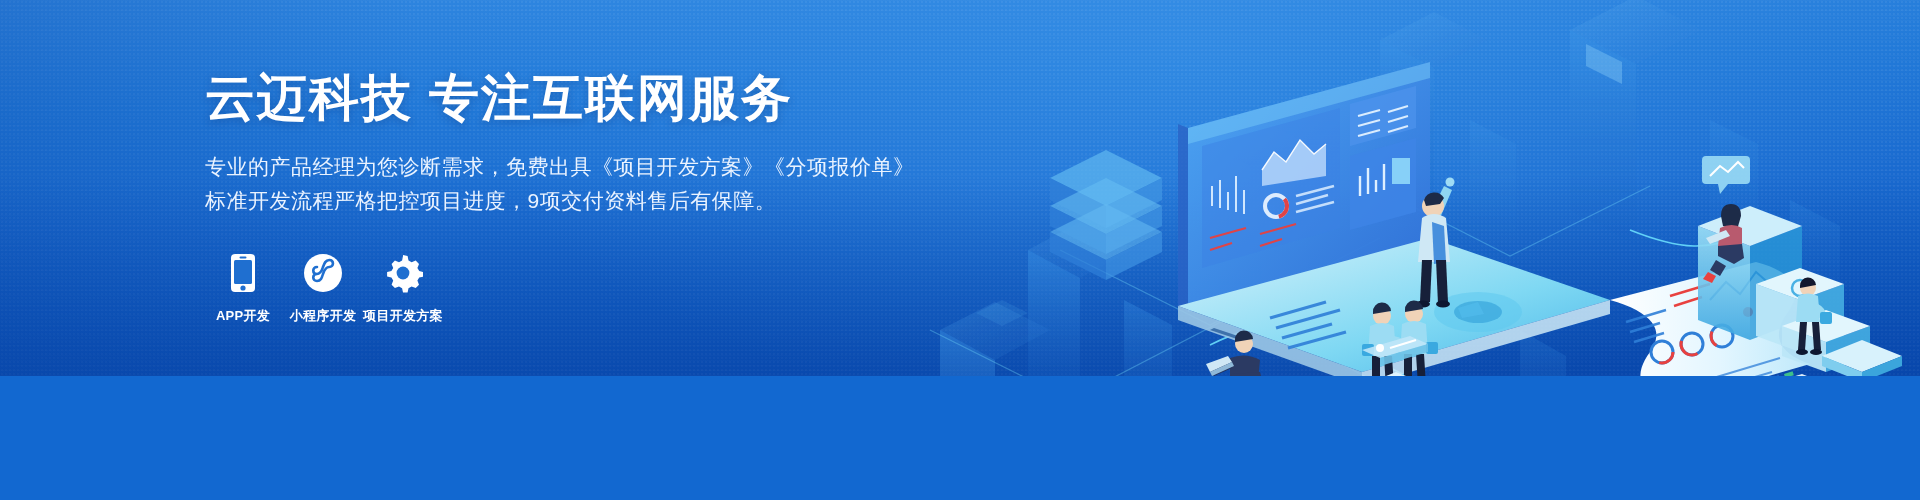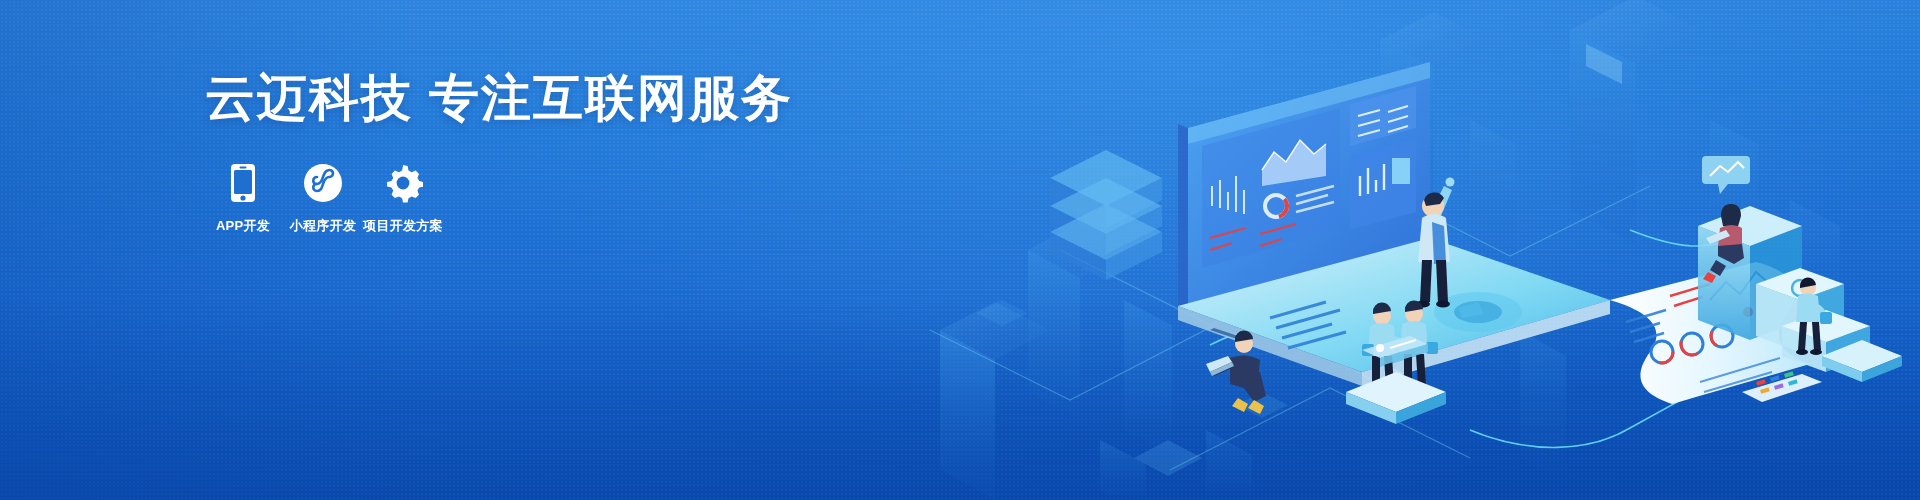--- a/index.html
+++ b/index.html
@@ -6,21 +6,21 @@
   * { margin:0; padding:0; box-sizing:border-box; }
   html,body { width:1920px; height:500px; overflow:hidden; }
   body {
     font-family:"Liberation Sans","DejaVu Sans",sans-serif;
     background:#1268d0;
   }
 
   .banner {
     position:relative;
     width:1920px;
-    height:500px;
+    height:376px;
     overflow:hidden;
     background:
       radial-gradient(ellipse 1200px 620px at 62% 12%, rgba(60,150,235,.55) 0%, rgba(60,150,235,0) 62%),
       linear-gradient(178deg, #2f86e0 0%, #2179d8 26%, #1a6bd0 52%, #115ec6 74%, #0a4fb8 100%);
     padding-left: 40px;
   }
 
   
   .texture {
     position:absolute; inset:0;
@@ -469,20 +469,22 @@
   </div>
 
   <div class="vignette-left"></div>
   <div class="vignette-bottom"></div>
 
   <div class="content">
 
     <div class="headline">云迈科技 专注互联网服务</div>
 
     <div class="subline">
+      <div>专业的产品经理为您诊断需求，免费出具《项目开发方案》《分项报价单》</div>
+      <div>标准开发流程严格把控项目进度，9项交付资料售后有保障。</div>
     </div>
 
     <div class="services">
 
       <div class="service">
         <span class="glyph">
           <svg width="26" height="40" viewBox="0 0 26 40">
             <rect x="1" y="1" width="24" height="38" rx="4" fill="#ffffff"></rect>
             <rect x="4" y="7" width="18" height="24" rx="1.5" fill="#1f6fd0"></rect>
             <rect x="9.5" y="3.4" width="7" height="2" rx="1" fill="#1f6fd0"></rect>

